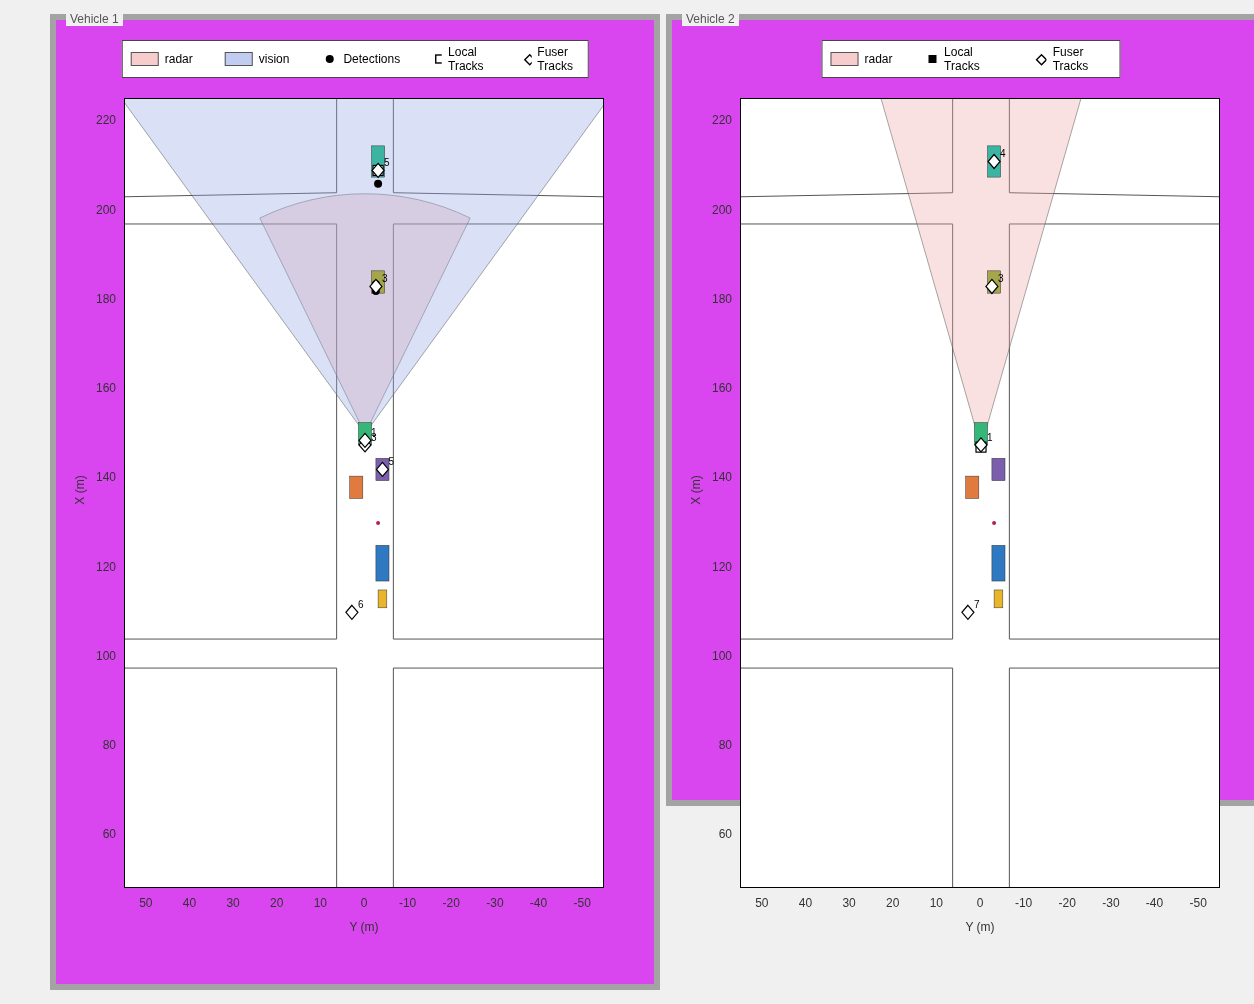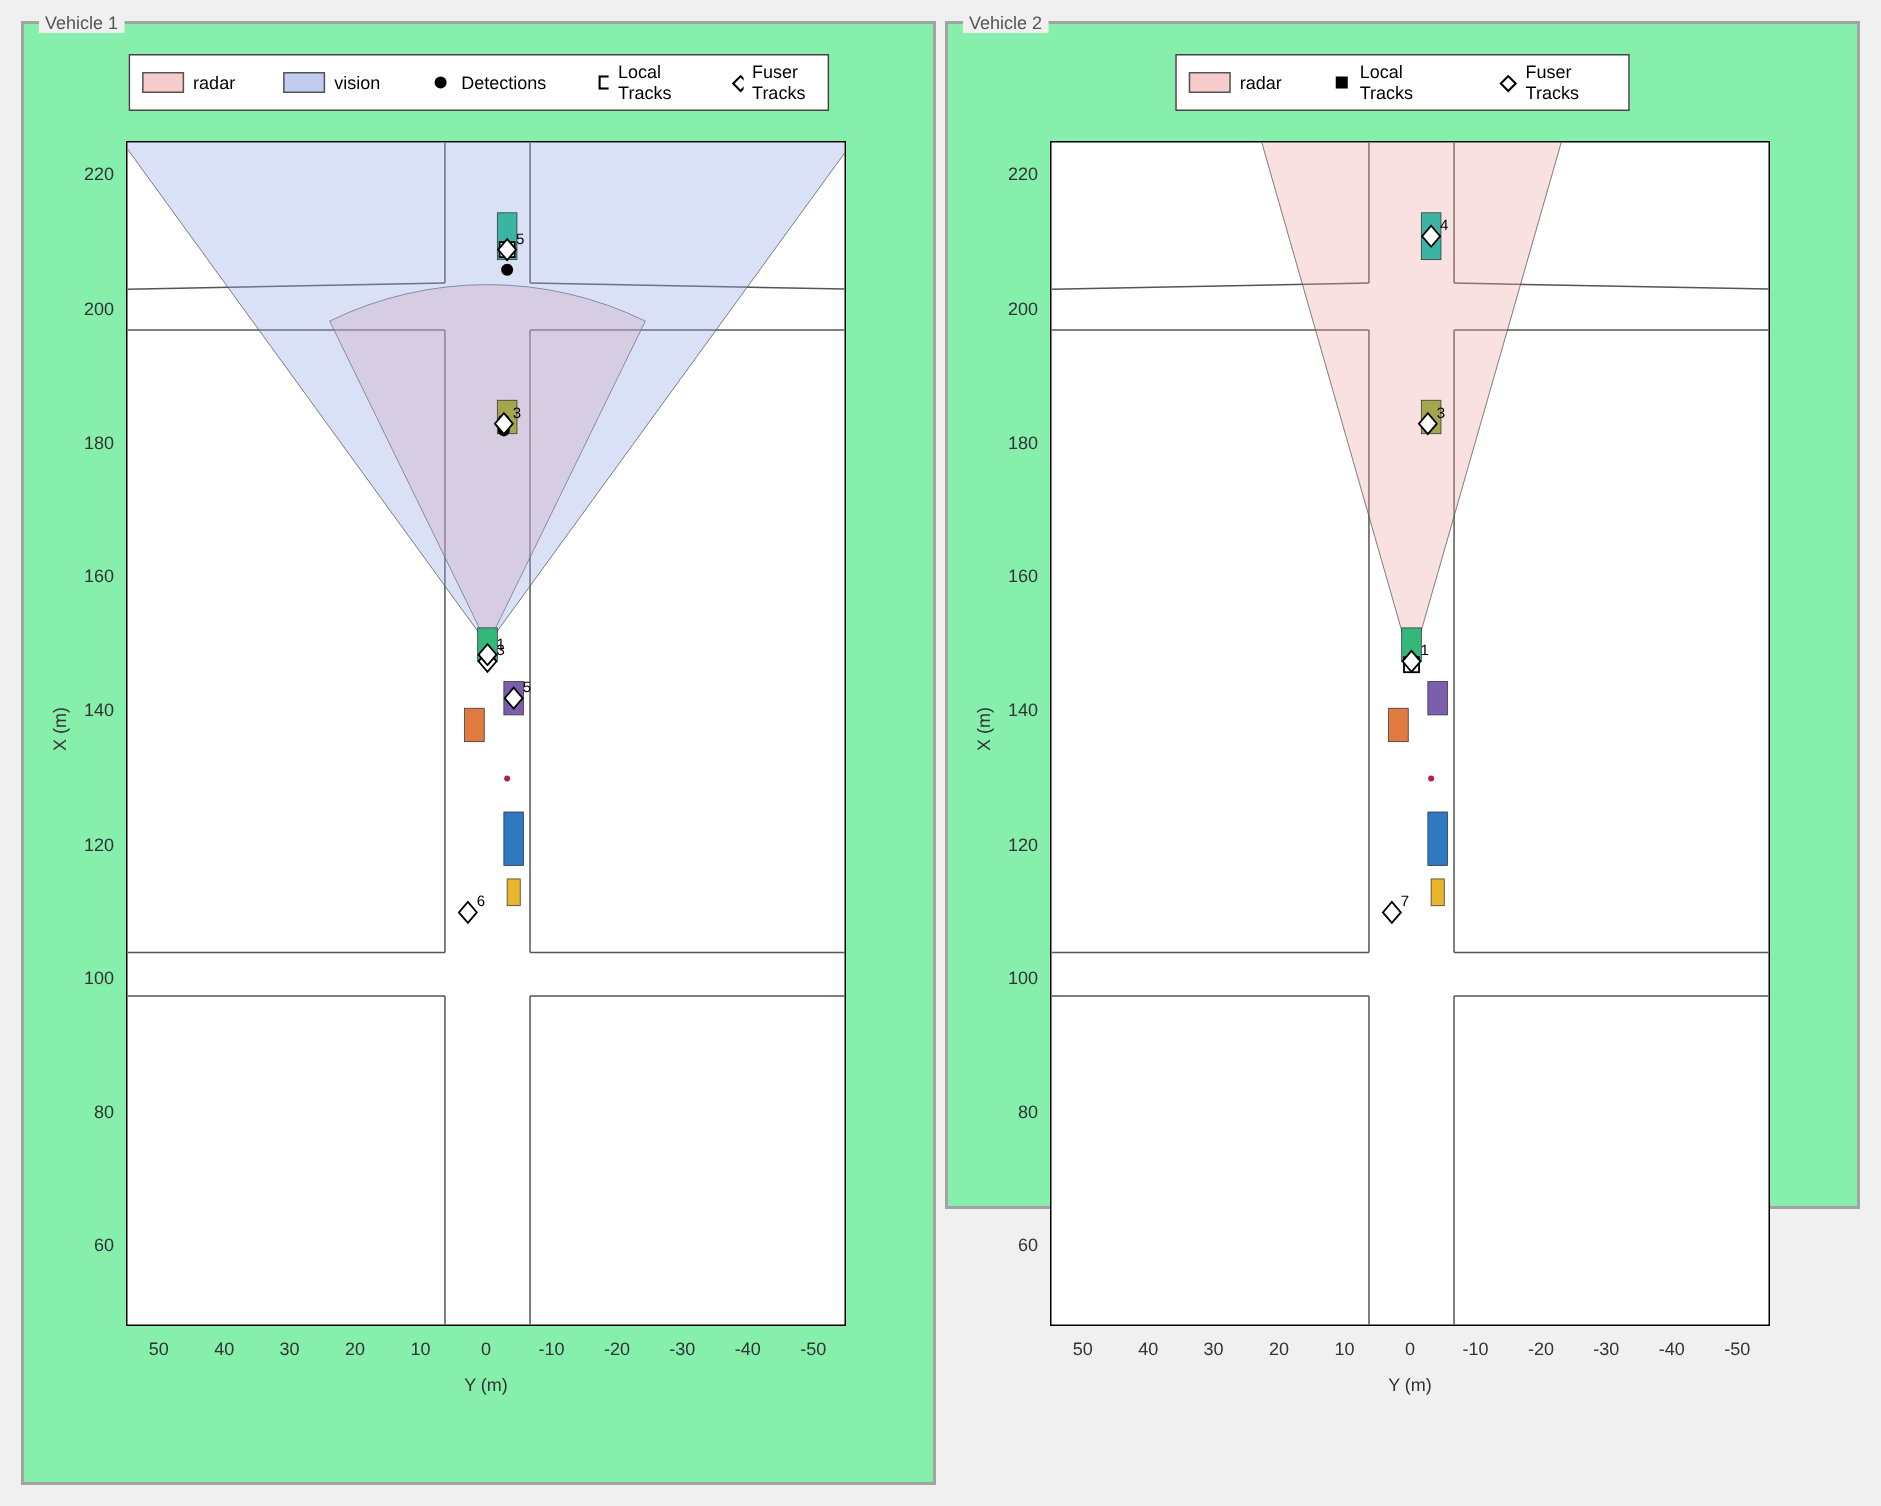--- a/index.html
+++ b/index.html
@@ -8,23 +8,24 @@
     font-family: Helvetica, Arial, sans-serif;
     font-size: 12px;
   }
   .figure {
     position: relative;
     width: 1254px;
     height: 1004px;
   }
   .panel {
     position: absolute;
-    border: 2px solid #a3a3a3;
-    background: #86efac;
+    border: 6px solid #a3a3a3;
+    background: #d946ef;
     box-sizing: border-box;
+    margin-left: 36px;
   }
   .panel-title {
     position: absolute;
     top: -8px;
     left: 10px;
     background: #f0f0f0;
     padding: 0 4px;
     color: #555;
   }
   .axes {

